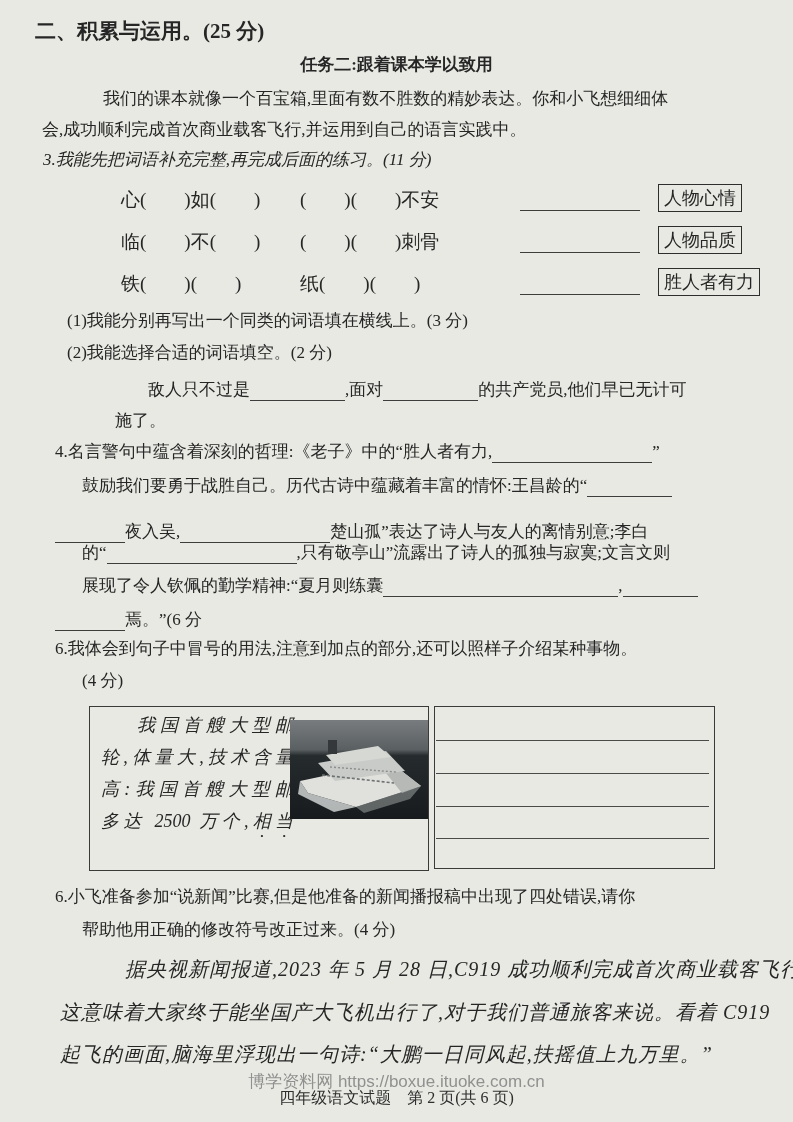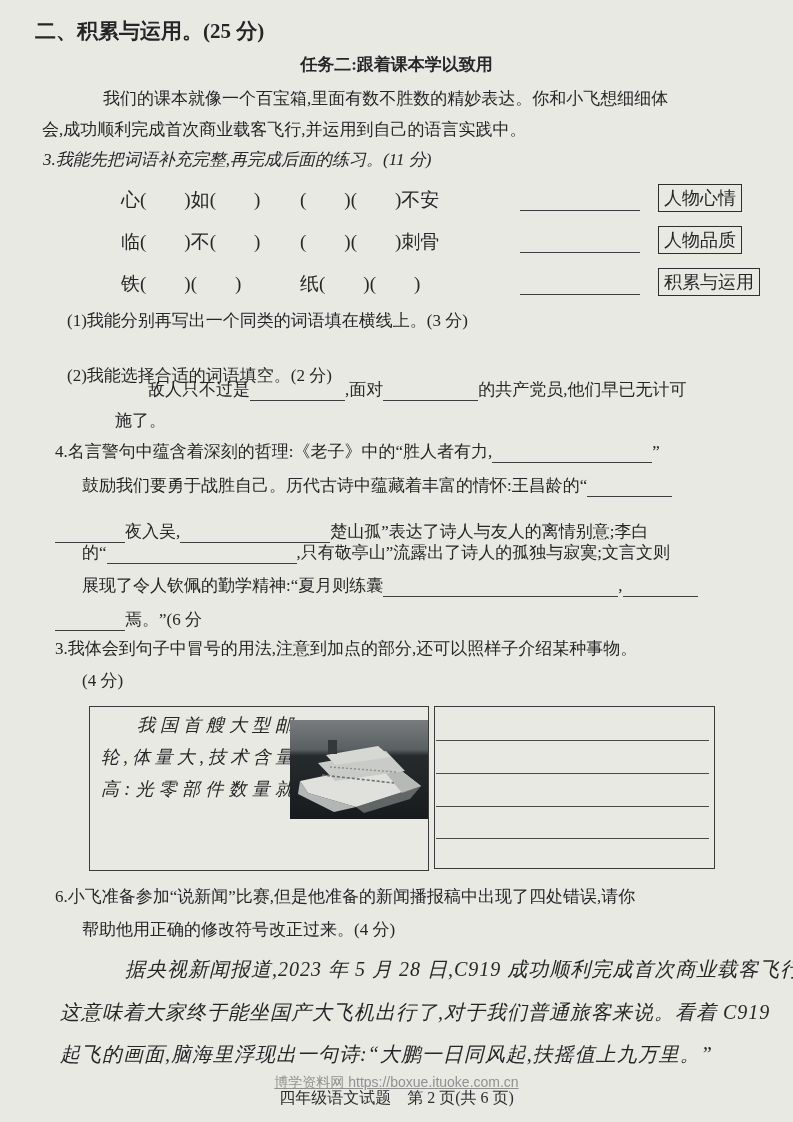--- a/index.html
+++ b/index.html
@@ -27,21 +27,21 @@
   
   .exbox{position:absolute;left:89px;top:706px;width:338px;height:163px;border:1.5px solid #3a3a3a;}
   .exline{position:absolute;left:11px;width:192px;height:24px;font-size:18px;line-height:24px;
     text-align:justify;text-align-last:justify;font-style:italic;}
   .exline.indent{padding-left:36px;width:156px;}
   .photo{position:absolute;left:200px;top:13px;width:138px;height:99px;}
   .photo svg{display:block;width:100%;height:100%;}
   .ansbox{position:absolute;left:434px;top:706px;width:279px;height:161px;border:1.5px solid #3a3a3a;}
   .ansline{position:absolute;left:1px;width:273px;border-top:1px solid #4a4a4a;height:0;}
   
-  .wm{font-family:"Liberation Sans","DejaVu Sans",sans-serif;font-size:14px;color:#909090;text-decoration:underline;}
+  .wm{font-family:"Liberation Sans","DejaVu Sans",sans-serif;font-size:17px;color:#909090;}
   .pg{font-size:16px;color:#2e2e2e;}
 </style>
 </head>
 <body>
 
 <div class="ln bold" style="left:35px;top:20px;font-size:21px;">二、积累与运用。(25 分)</div>
 <div class="ln bold center" style="top:54px;">任务二:跟着课本学以致用</div>
 
 <div class="ln" style="left:103px;top:88px;">我们的课本就像一个百宝箱,里面有数不胜数的精妙表达。你和小飞想细细体</div>
 <div class="ln" style="left:42px;top:119px;">会,成功顺利完成首次商业载客飞行,并运用到自己的语言实践中。</div>
@@ -57,42 +57,43 @@
 <div class="q3row" style="top:231px;">
   <span class="c1">临(　　)不(　　)</span>
   <span class="c2">(　　)(　　)刺骨</span>
   <span class="rowblank"></span>
   <span class="tagbox">人物品质</span>
 </div>
 <div class="q3row" style="top:273px;">
   <span class="c1">铁(　　)(　　)</span>
   <span class="c2">纸(　　)(　　)</span>
   <span class="rowblank"></span>
-  <span class="tagbox">积累与运用</span>
+  <span class="tagbox">胜人者有力</span>
 </div>
 
 <div class="ln" style="left:67px;top:310px;">(1)我能分别再写出一个同类的词语填在横线上。(3 分)</div>
-<div class="ln" style="left:67px;top:342px;margin-top:23px;">(2)我能选择合适的词语填空。(2 分)</div>
+<div class="ln" style="left:67px;top:342px;">(2)我能选择合适的词语填空。(2 分)</div>
 <div class="ln" style="left:148px;top:379px;"><span>敌人只不过是</span><span class="blank" style="width: 95px;"></span><span>,面对</span><span class="blank" style="width: 95px;"></span><span>的共产党员,他们早已无计可</span></div>
 <div class="ln" style="left:115px;top:410px;">施了。</div>
 
 <div class="ln" style="left:55px;top:441px;"><span>4.名言警句中蕴含着深刻的哲理:《老子》中的“胜人者有力,</span><span class="blank" style="width: 160px;"></span><span>”</span></div>
 <div class="ln" style="left:82px;top:475px;"><span>鼓励我们要勇于战胜自己。历代古诗中蕴藏着丰富的情怀:王昌龄的“</span><span class="blank" style="width: 85px;"></span></div>
 <div class="ln" style="left:55px;top:507px;margin-top:14px;"><span class="blank" style="width: 70px;"></span><span>夜入吴,</span><span class="blank" style="width: 150px;"></span><span>楚山孤”表达了诗人与友人的离情别意;李白</span></div>
 <div class="ln" style="left:82px;top:542px;"><span>的“</span><span class="blank" style="width: 190px;"></span><span>,只有敬亭山”流露出了诗人的孤独与寂寞;文言文则</span></div>
 <div class="ln" style="left:82px;top:575px;"><span>展现了令人钦佩的勤学精神:“夏月则练囊</span><span class="blank" style="width: 235px;"></span><span>,</span><span class="blank" style="width: 75px;"></span></div>
 <div class="ln" style="left:55px;top:609px;"><span class="blank" style="width: 70px;"></span><span>焉。”(6 分</span></div>
 
-<div class="ln" style="left:55px;top:638px;">3.我体会到句子中冒号的用法,注意到加点的部分,还可以照样子介绍某种事物。</div>
+<div class="ln" style="left:55px;top:638px;">6.我体会到句子中冒号的用法,注意到加点的部分,还可以照样子介绍某种事物。</div>
 <div class="ln" style="left:82px;top:670px;">(4 分)</div>
 
 <div class="exbox">
   <div class="exline" style="top:38px;"><span>轮,体量大,技术含量</span></div>
   <div class="exline indent" style="top:6px;"><span>我国首艘大型邮</span></div>
-  <div class="exline" style="top:70px;"><span>高:光零部件数量就</span></div>
+  <div class="exline" style="top:70px;"><span>高:我国首艘大型邮</span></div>
+  <div class="exline" style="top:102px;"><span>多达 2500 万个,</span><span class="dotted">相当</span></div>
   <div class="photo">
     <svg viewBox="0 0 138 99" preserveAspectRatio="none">
       <defs>
         <linearGradient id="sea" x1="0" y1="0" x2="0" y2="1">
           <stop offset="0" stop-color="#787c7e"></stop>
           <stop offset="0.30" stop-color="#5a5f61"></stop>
           <stop offset="0.36" stop-color="#262b2d"></stop>
           <stop offset="1" stop-color="#171b1d"></stop>
         </linearGradient>
       </defs>

